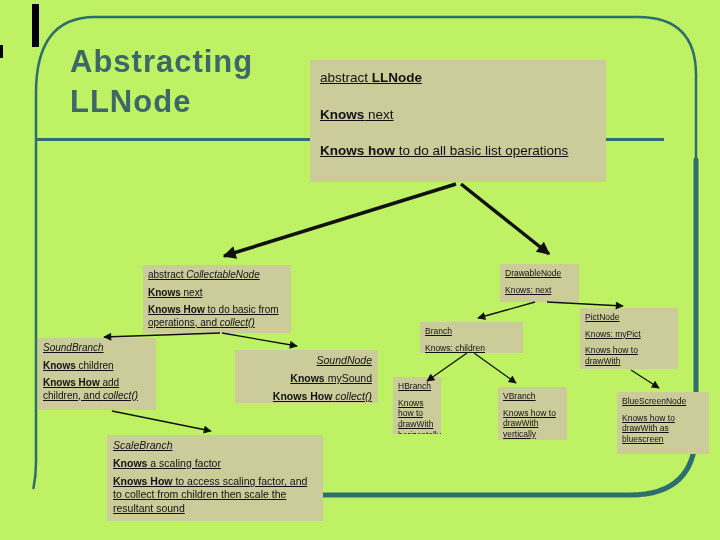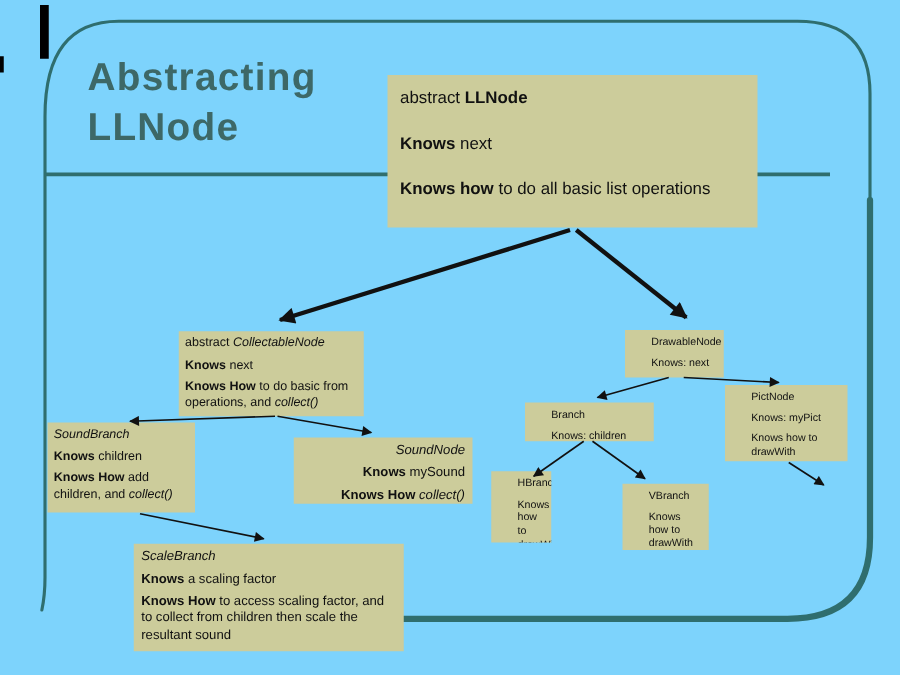--- a/index.html
+++ b/index.html
@@ -3,48 +3,48 @@
 <meta charset="utf-8">
 <style>
   :root{
     --teal:#2f6e6e;
     --title:#3d6867;
     --khaki:#cccc9b;
     --ink:#111111;
   }
   html,body{margin:0;padding:0;}
   body{font-family:"Liberation Sans","DejaVu Sans",sans-serif;background:#ffffff;}
-  #slide{position:relative;width:720px;height:540px;background:#7dd3fc;overflow:hidden;}
+  #slide{position:relative;width:720px;height:540px;background:#bef264;overflow:hidden;}
 
   
   #frame-svg{position:absolute;left:0;top:0;z-index:1;}
   .stroke-teal{stroke:var(--teal);fill:none;}
   #accent-bar{position:absolute;left:32px;top:4px;width:7px;height:43px;background:#000;z-index:3;}
   #edge-mark{position:absolute;left:0;top:45px;width:3px;height:13px;background:#000;z-index:3;}
   #title-rule{position:absolute;left:36px;top:138px;width:628px;height:3px;background:var(--teal);z-index:1;}
 
   
   #title{position:absolute;left:70px;top:42px;z-index:2;color:var(--title);
          font-size:31px;font-weight:bold;line-height:40px;letter-spacing:1px;}
 
   
   .node{position:absolute;background:var(--khaki);color:var(--ink);z-index:2;
         box-sizing:border-box;overflow:hidden;}
-  .node p{margin:0 0 5px 0;line-height:1.25;}
+  .node p{margin:0 0 5px 0;line-height:1.25;text-decoration:underline;}
   .node p:last-child{margin-bottom:0;}
   .sg-b{font-weight:bold;}
   .sg-i{font-style:italic;}
 
   #box-summary{left:310px;top:60px;width:296px;height:122px;font-size:13.5px;padding:9px 10px;}
   #box-summary p{margin:0 0 19px 0;line-height:1.3;max-width:256px;}
 
   .node-md{font-size:10px;padding:4px 5px;}
   .node-lg{font-size:10.5px;padding:4px 6px;}
   .node-sm{font-size:8.5px;padding:4px 5px;}
-  .node-sm p{margin-bottom:6px;margin-left:16px;}
+  .node-sm p{margin-bottom:6px;}
 
   #box-collectable{left:143px;top:265px;width:148px;height:68px;}
   #box-soundbranch{left:38px;top:338px;width:118px;height:72px;}
   #box-soundnode{left:235px;top:350px;width:143px;height:53px;text-align:right;}
   #box-scalebranch{left:107px;top:435px;width:216px;height:86px;}
   #box-drawable{left:500px;top:264px;width:79px;height:38px;}
   #box-branch{left:420px;top:322px;width:103px;height:31px;}
   #box-pict{left:580px;top:308px;width:98px;height:61px;}
   #box-hbranch{left:393px;top:377px;width:48px;height:57px;}
   #box-vbranch{left:498px;top:387px;width:69px;height:53px;}
@@ -114,20 +114,24 @@
       <p><span class="sg-n">Knows how to drawWith</span></p>
     </div>
   <div id="box-hbranch" class="node node-sm">
       <p><span class="sg-n">HBranch</span></p>
       <p><span class="sg-n">Knows how to drawWith horizontally</span></p>
     </div>
   <div id="box-vbranch" class="node node-sm">
       <p><span class="sg-n">VBranch</span></p>
       <p><span class="sg-n">Knows how to drawWith vertically</span></p>
     </div>
+  <div id="box-bluescreen" class="node node-sm">
+      <p><span class="sg-n">BlueScreenNode</span></p>
+      <p><span class="sg-n">Knows how to drawWith as bluescreen</span></p>
+    </div>
 
   <svg id="arrow-svg" width="720" height="540" viewBox="0 0 720 540">
     <defs>
       <marker id="ah-big" viewBox="0 0 10 10" refX="9" refY="5" markerWidth="15" markerHeight="13" markerUnits="userSpaceOnUse" orient="auto">
         <path d="M0,0 L10,5 L0,10 Z" fill="#111"></path>
       </marker>
       <marker id="ah-small" viewBox="0 0 10 10" refX="9" refY="5" markerWidth="9" markerHeight="8" markerUnits="userSpaceOnUse" orient="auto">
         <path d="M0,0 L10,5 L0,10 Z" fill="#111"></path>
       </marker>
     </defs>

